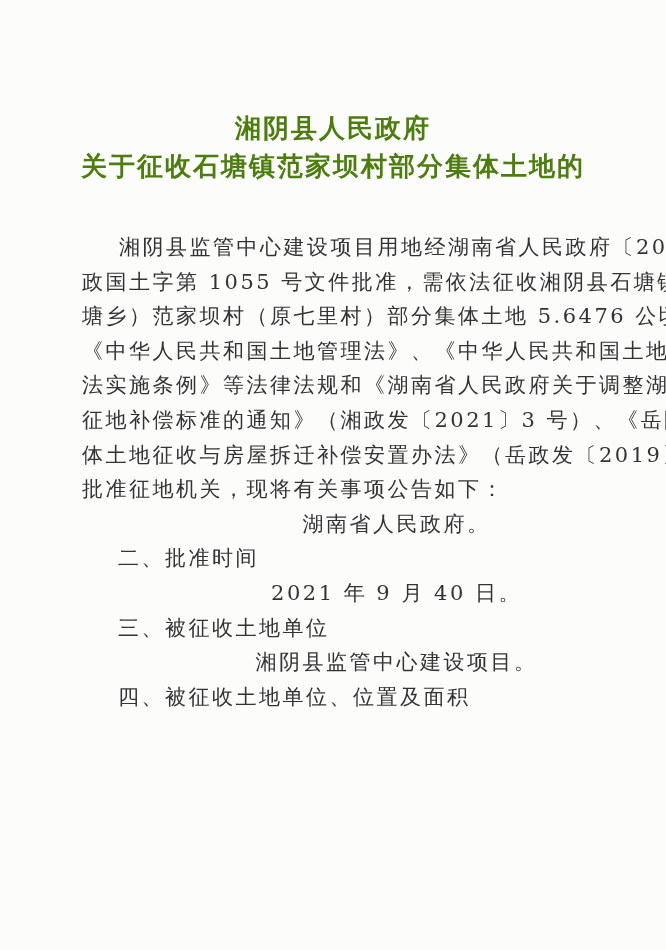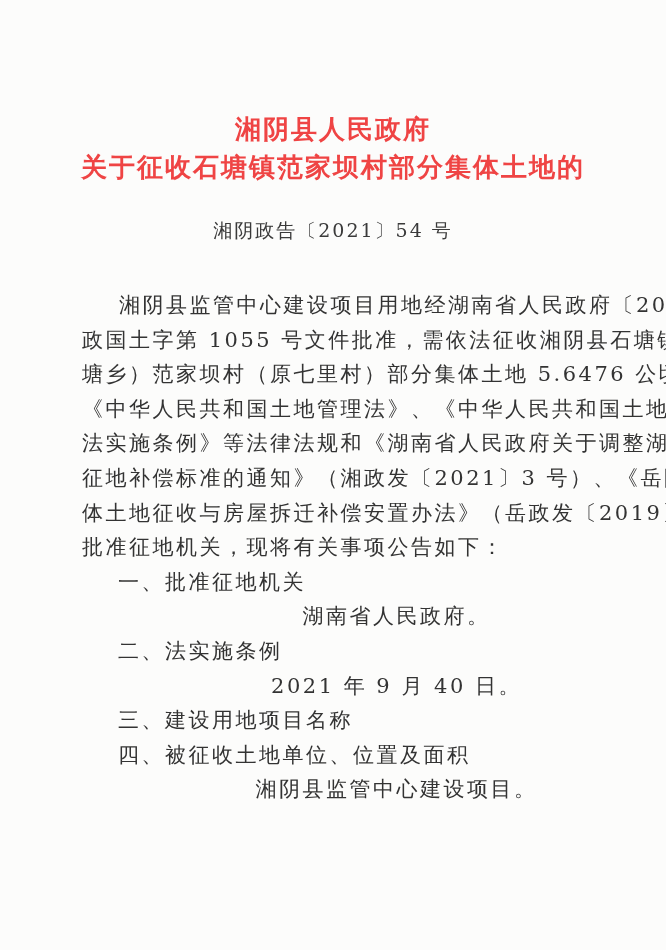--- a/index.html
+++ b/index.html
@@ -49,37 +49,35 @@
   }
   .body-lines .line.first { margin-left: 37px; }
   .body-lines .line.flush { margin-left: 0; }
   .body-lines .line.item  { margin-left: 36px; }
   .body-lines .line.sub   { margin-left: 75px; text-align: center; }
 </style>
 </head>
 <body>
 
 <div class="page" style="background: rgb(252, 252, 251); color: rgb(47, 47, 47);">
-  <header class="title-block" style="color: #ef4444;">
+  <header class="title-block" style="color: #4d7c0f; font-family: Liberation Serif, serif;">
     <div class="title-line">湘阴县人民政府</div>
     <div class="title-line">关于征收石塘镇范家坝村部分集体土地的</div>
   </header>
 
-  <div class="doc-number">湘阴政告〔2021〕54 号</div>
 
   <main class="body-lines">
       <div class="line first">湘阴县监管中心建设项目用地经湖南省人民政府〔2021〕</div>
       <div class="line flush">政国土字第 1055 号文件批准，需依法征收湘阴县石塘镇（原石</div>
       <div class="line flush">塘乡）范家坝村（原七里村）部分集体土地 5.6476 公顷。根据</div>
       <div class="line flush">《中华人民共和国土地管理法》、《中华人民共和国土地管理</div>
       <div class="line flush">法实施条例》等法律法规和《湖南省人民政府关于调整湖南省</div>
       <div class="line flush">征地补偿标准的通知》（湘政发〔2021〕3 号）、《岳阳市集</div>
       <div class="line flush">体土地征收与房屋拆迁补偿安置办法》（岳政发〔2019〕2 号）</div>
       <div class="line flush">批准征地机关，现将有关事项公告如下：</div>
-      <div class="line item">一、批准征地机关</div>
       <div class="line sub">湖南省人民政府。</div>
-      <div class="line item">二、法实施条例</div>
+      <div class="line item">二、批准时间</div>
       <div class="line sub">2021 年 9 月 40 日。</div>
-      <div class="line item">三、建设用地项目名称</div>
+      <div class="line item">三、被征收土地单位</div>
+      <div class="line sub">湘阴县监管中心建设项目。</div>
       <div class="line item">四、被征收土地单位、位置及面积</div>
-      <div class="line sub">湘阴县监管中心建设项目。</div>
     </main>
 </div>
 
 </body></html>

